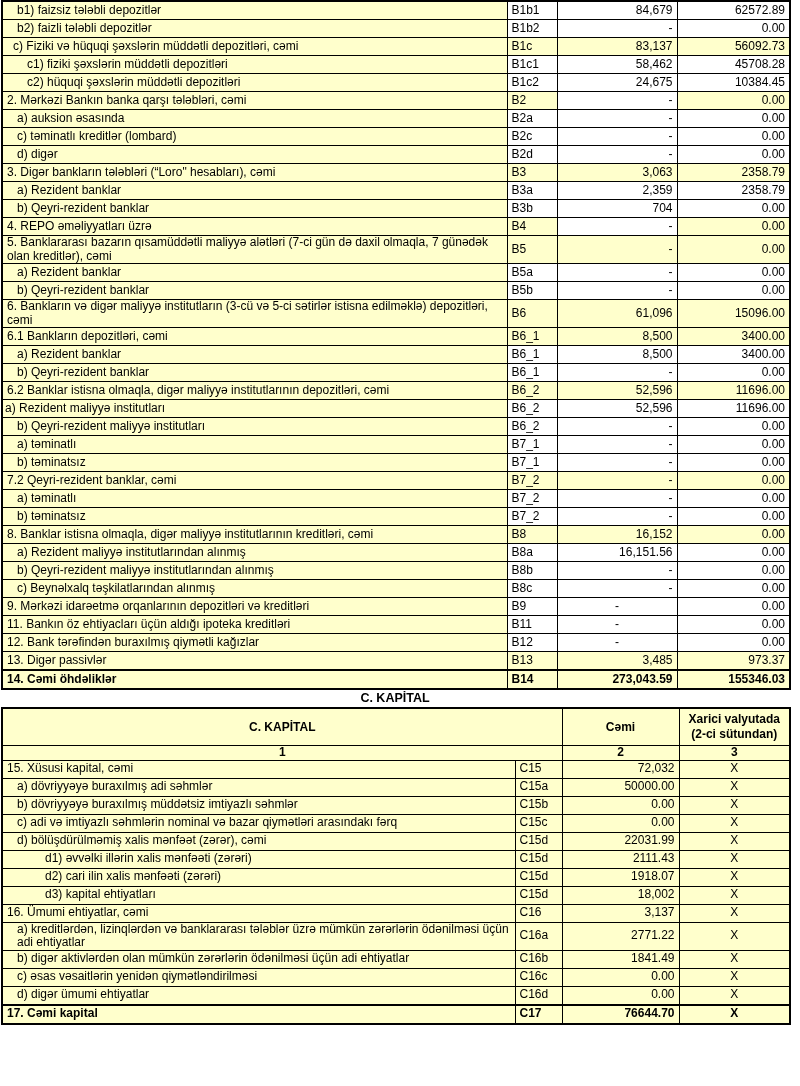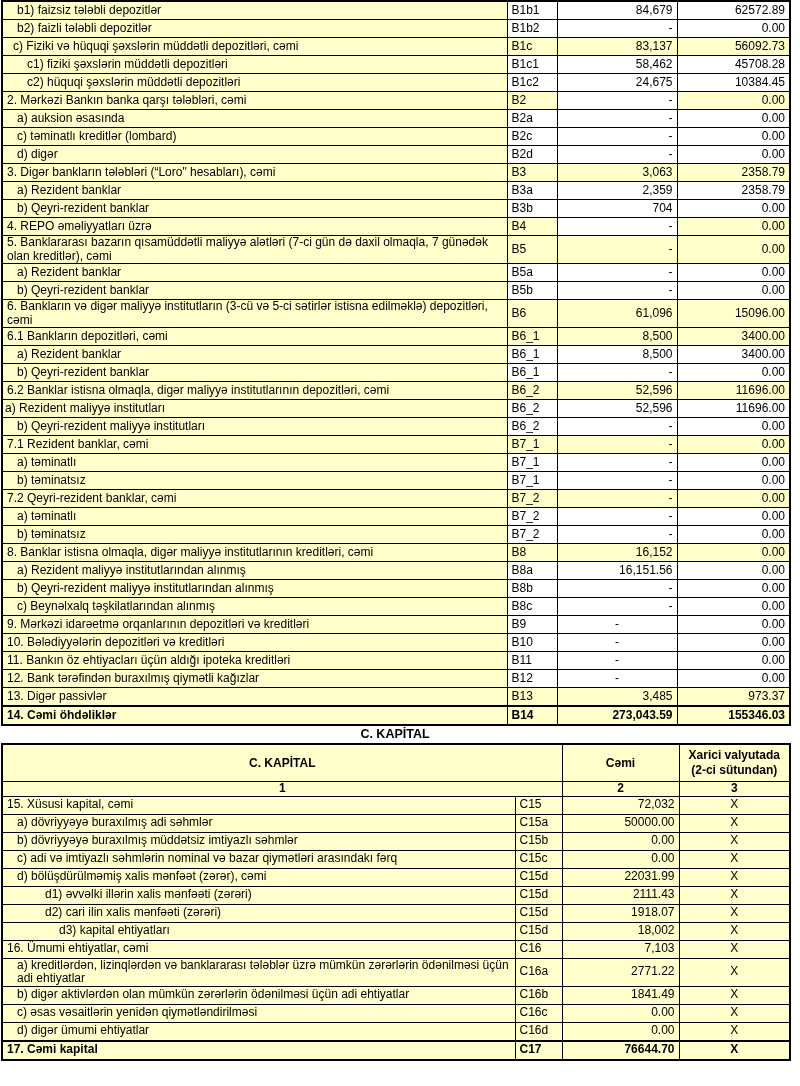--- a/index.html
+++ b/index.html
@@ -206,26 +206,20 @@
           <td class="code">B6_2</td>
           <td class="num">52,596</td>
           <td class="num">11696.00</td>
         </tr>
         <tr class="i">
           <td class="desc" style="padding-left: 14px;">b) Qeyri-rezident maliyyə institutları</td>
           <td class="code">B6_2</td>
           <td class="num">-</td>
           <td class="num">0.00</td>
         </tr>
-        <tr class="g">
-          <td class="desc" style="padding-left: 4px;">7.1 Rezident banklar, cəmi</td>
-          <td class="code">B7_1</td>
-          <td class="num">-</td>
-          <td class="num">0.00</td>
-        </tr>
         <tr class="i">
           <td class="desc" style="padding-left: 14px;">a) təminatlı</td>
           <td class="code">B7_1</td>
           <td class="num">-</td>
           <td class="num">0.00</td>
         </tr>
         <tr class="i">
           <td class="desc" style="padding-left: 14px;">b) təminatsız</td>
           <td class="code">B7_1</td>
           <td class="num">-</td>
@@ -269,26 +263,20 @@
         </tr>
         <tr class="i">
           <td class="desc" style="padding-left: 14px;">c) Beynəlxalq təşkilatlarından alınmış</td>
           <td class="code">B8c</td>
           <td class="num">-</td>
           <td class="num">0.00</td>
         </tr>
         <tr class="i">
           <td class="desc" style="padding-left: 4px;">9. Mərkəzi idarəetmə orqanlarının depozitləri və kreditləri</td>
           <td class="code">B9</td>
-          <td class="cen">-</td>
-          <td class="num">0.00</td>
-        </tr>
-        <tr class="i">
-          <td class="desc" style="padding-left: 4px;">10. Bələdiyyələrin depozitləri və kreditləri</td>
-          <td class="code">B10</td>
           <td class="cen">-</td>
           <td class="num">0.00</td>
         </tr>
         <tr class="i">
           <td class="desc" style="padding-left: 4px;">11. Bankın öz ehtiyacları üçün aldığı ipoteka kreditləri</td>
           <td class="code">B11</td>
           <td class="cen">-</td>
           <td class="num">0.00</td>
         </tr>
         <tr class="i">
@@ -368,29 +356,29 @@
           <td class="num">2111.43</td>
           <td class="cen">X</td>
         </tr>
         <tr class="g">
           <td class="desc" style="padding-left: 42px;">d2) cari ilin xalis mənfəəti (zərəri)</td>
           <td class="code">C15d</td>
           <td class="num">1918.07</td>
           <td class="cen">X</td>
         </tr>
         <tr class="g">
-          <td class="desc" style="padding-left: 56px;">d3) kapital ehtiyatları</td>
+          <td class="desc" style="padding-left: 42px;">d3) kapital ehtiyatları</td>
           <td class="code">C15d</td>
           <td class="num">18,002</td>
           <td class="cen">X</td>
         </tr>
         <tr class="g">
           <td class="desc" style="padding-left: 4px;">16. Ümumi ehtiyatlar, cəmi</td>
           <td class="code">C16</td>
-          <td class="num">7,103</td>
+          <td class="num">3,137</td>
           <td class="cen">X</td>
         </tr>
         <tr class="g">
           <td class="desc" style="padding-left: 14px;">a) kreditlərdən, lizinqlərdən və banklararası  tələblər üzrə mümkün zərərlərin ödənilməsi üçün adi ehtiyatlar</td>
           <td class="code">C16a</td>
           <td class="num">2771.22</td>
           <td class="cen">X</td>
         </tr>
         <tr class="g">
           <td class="desc" style="padding-left: 14px;">b) digər aktivlərdən olan mümkün zərərlərin ödənilməsi üçün adi ehtiyatlar</td>

